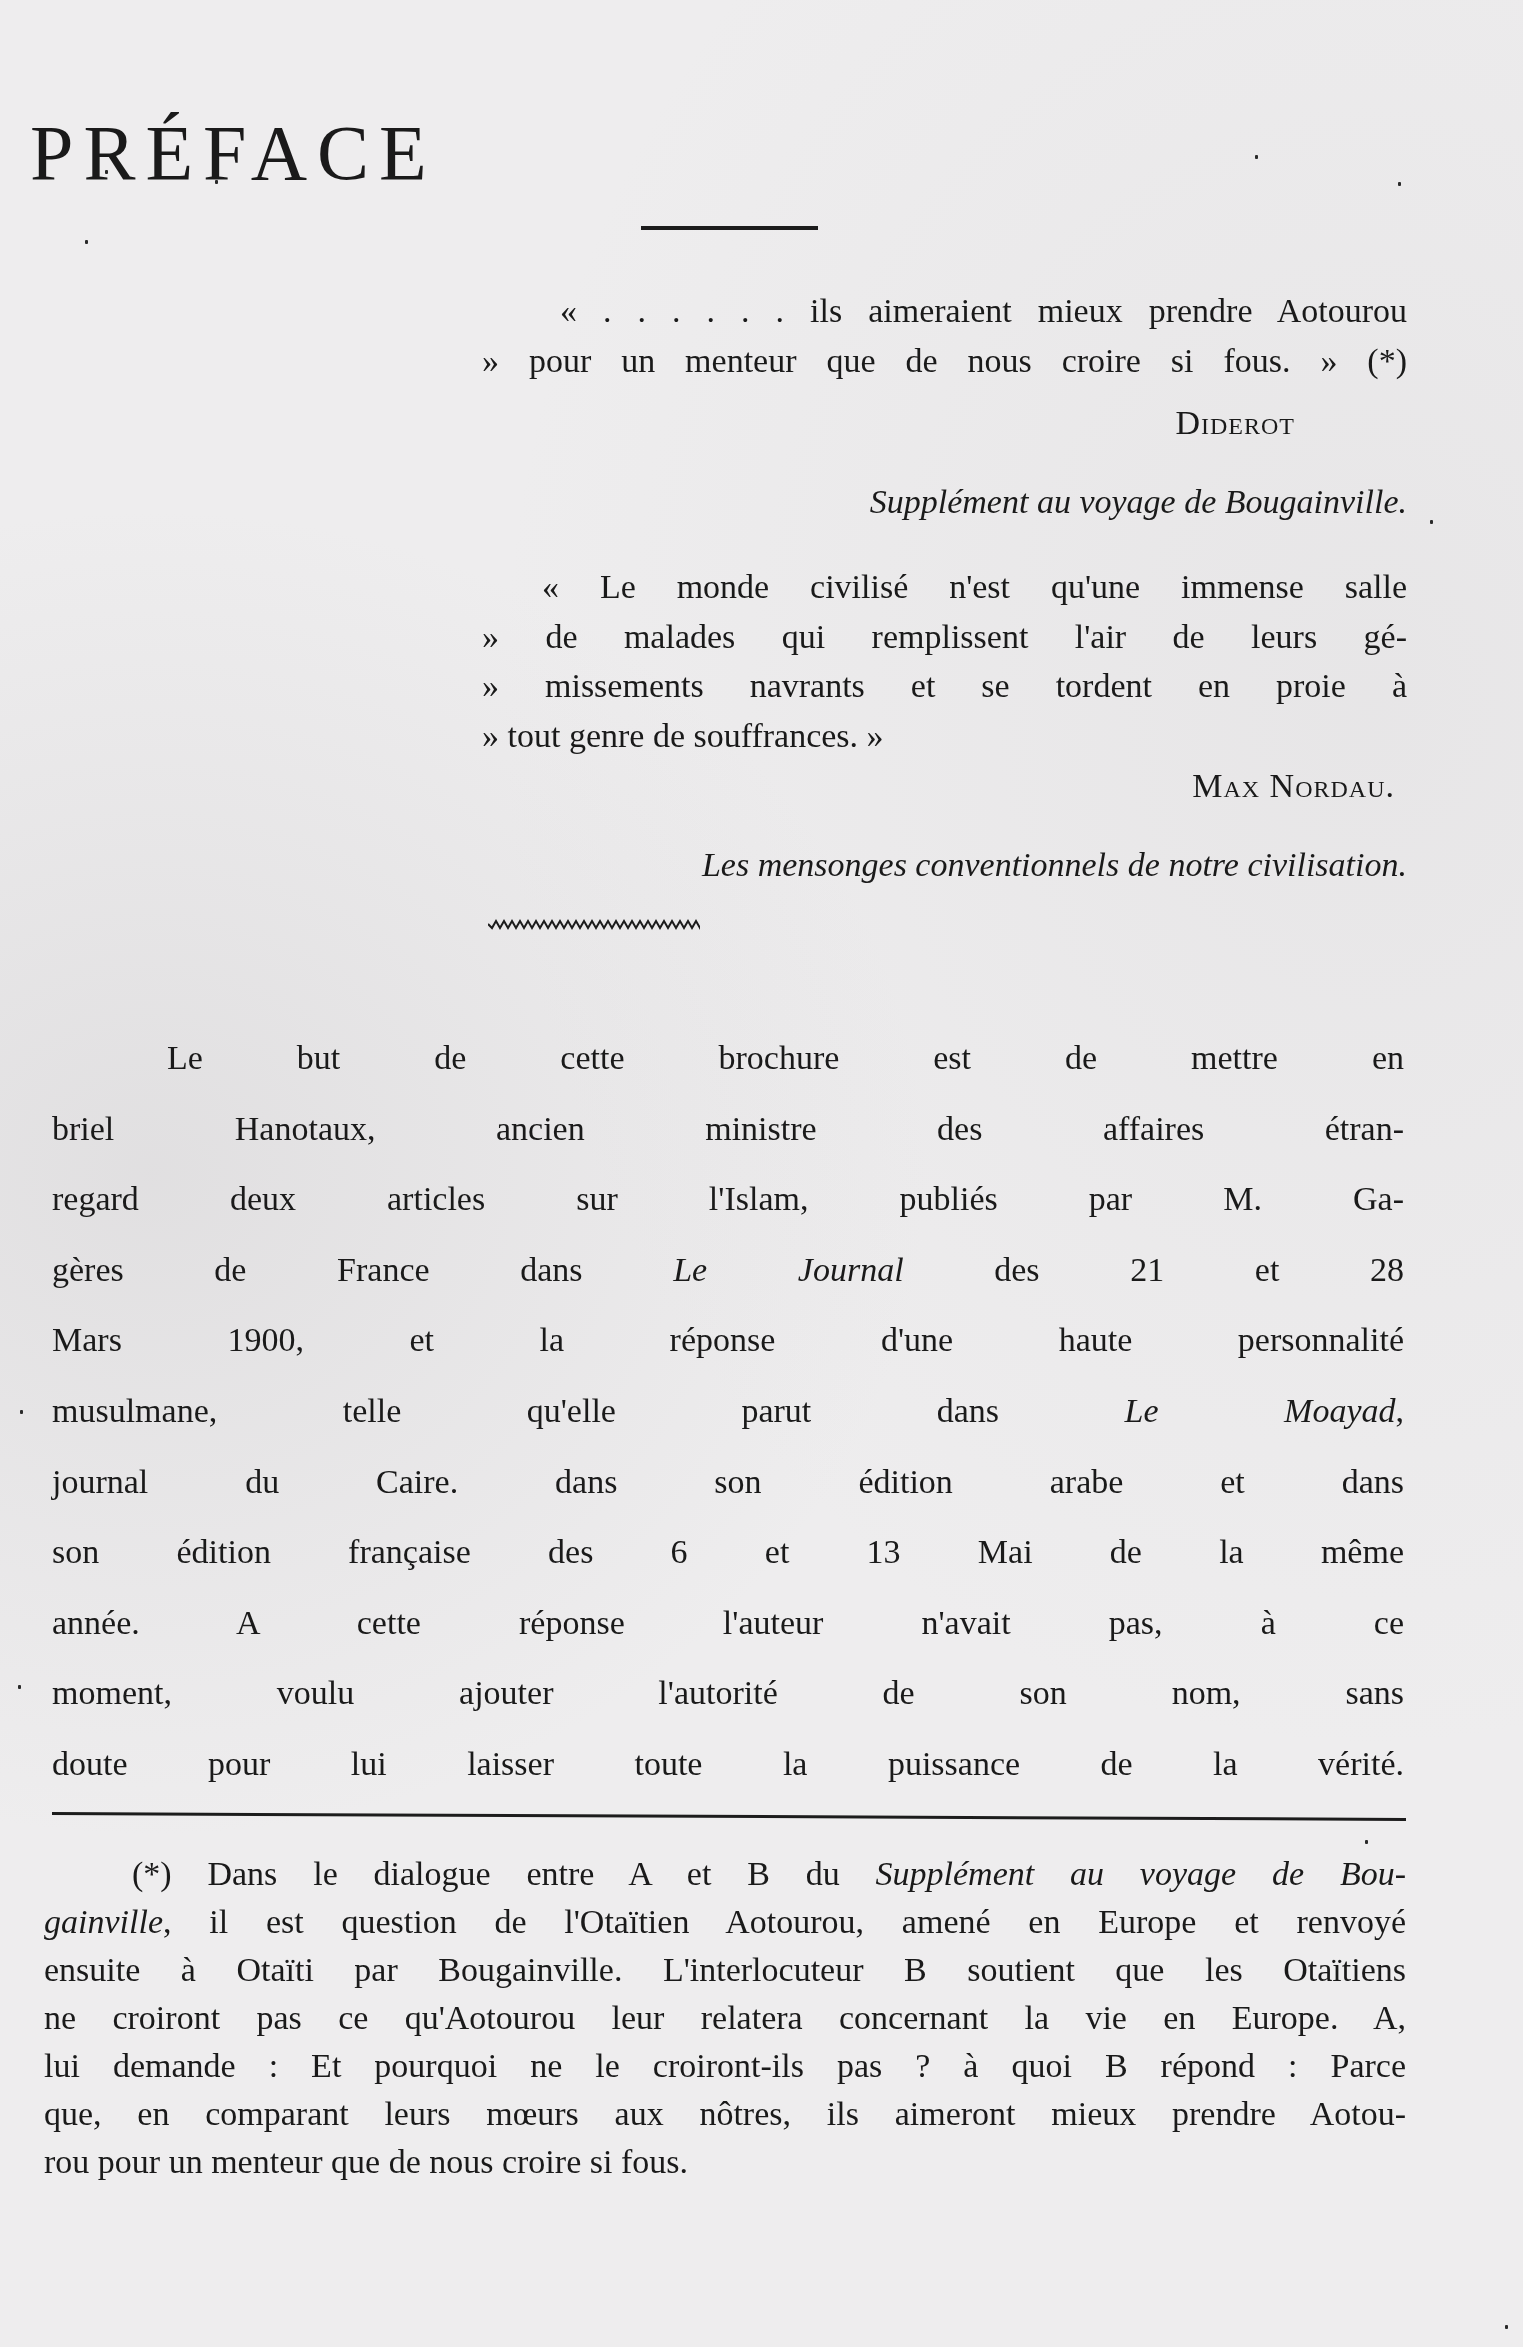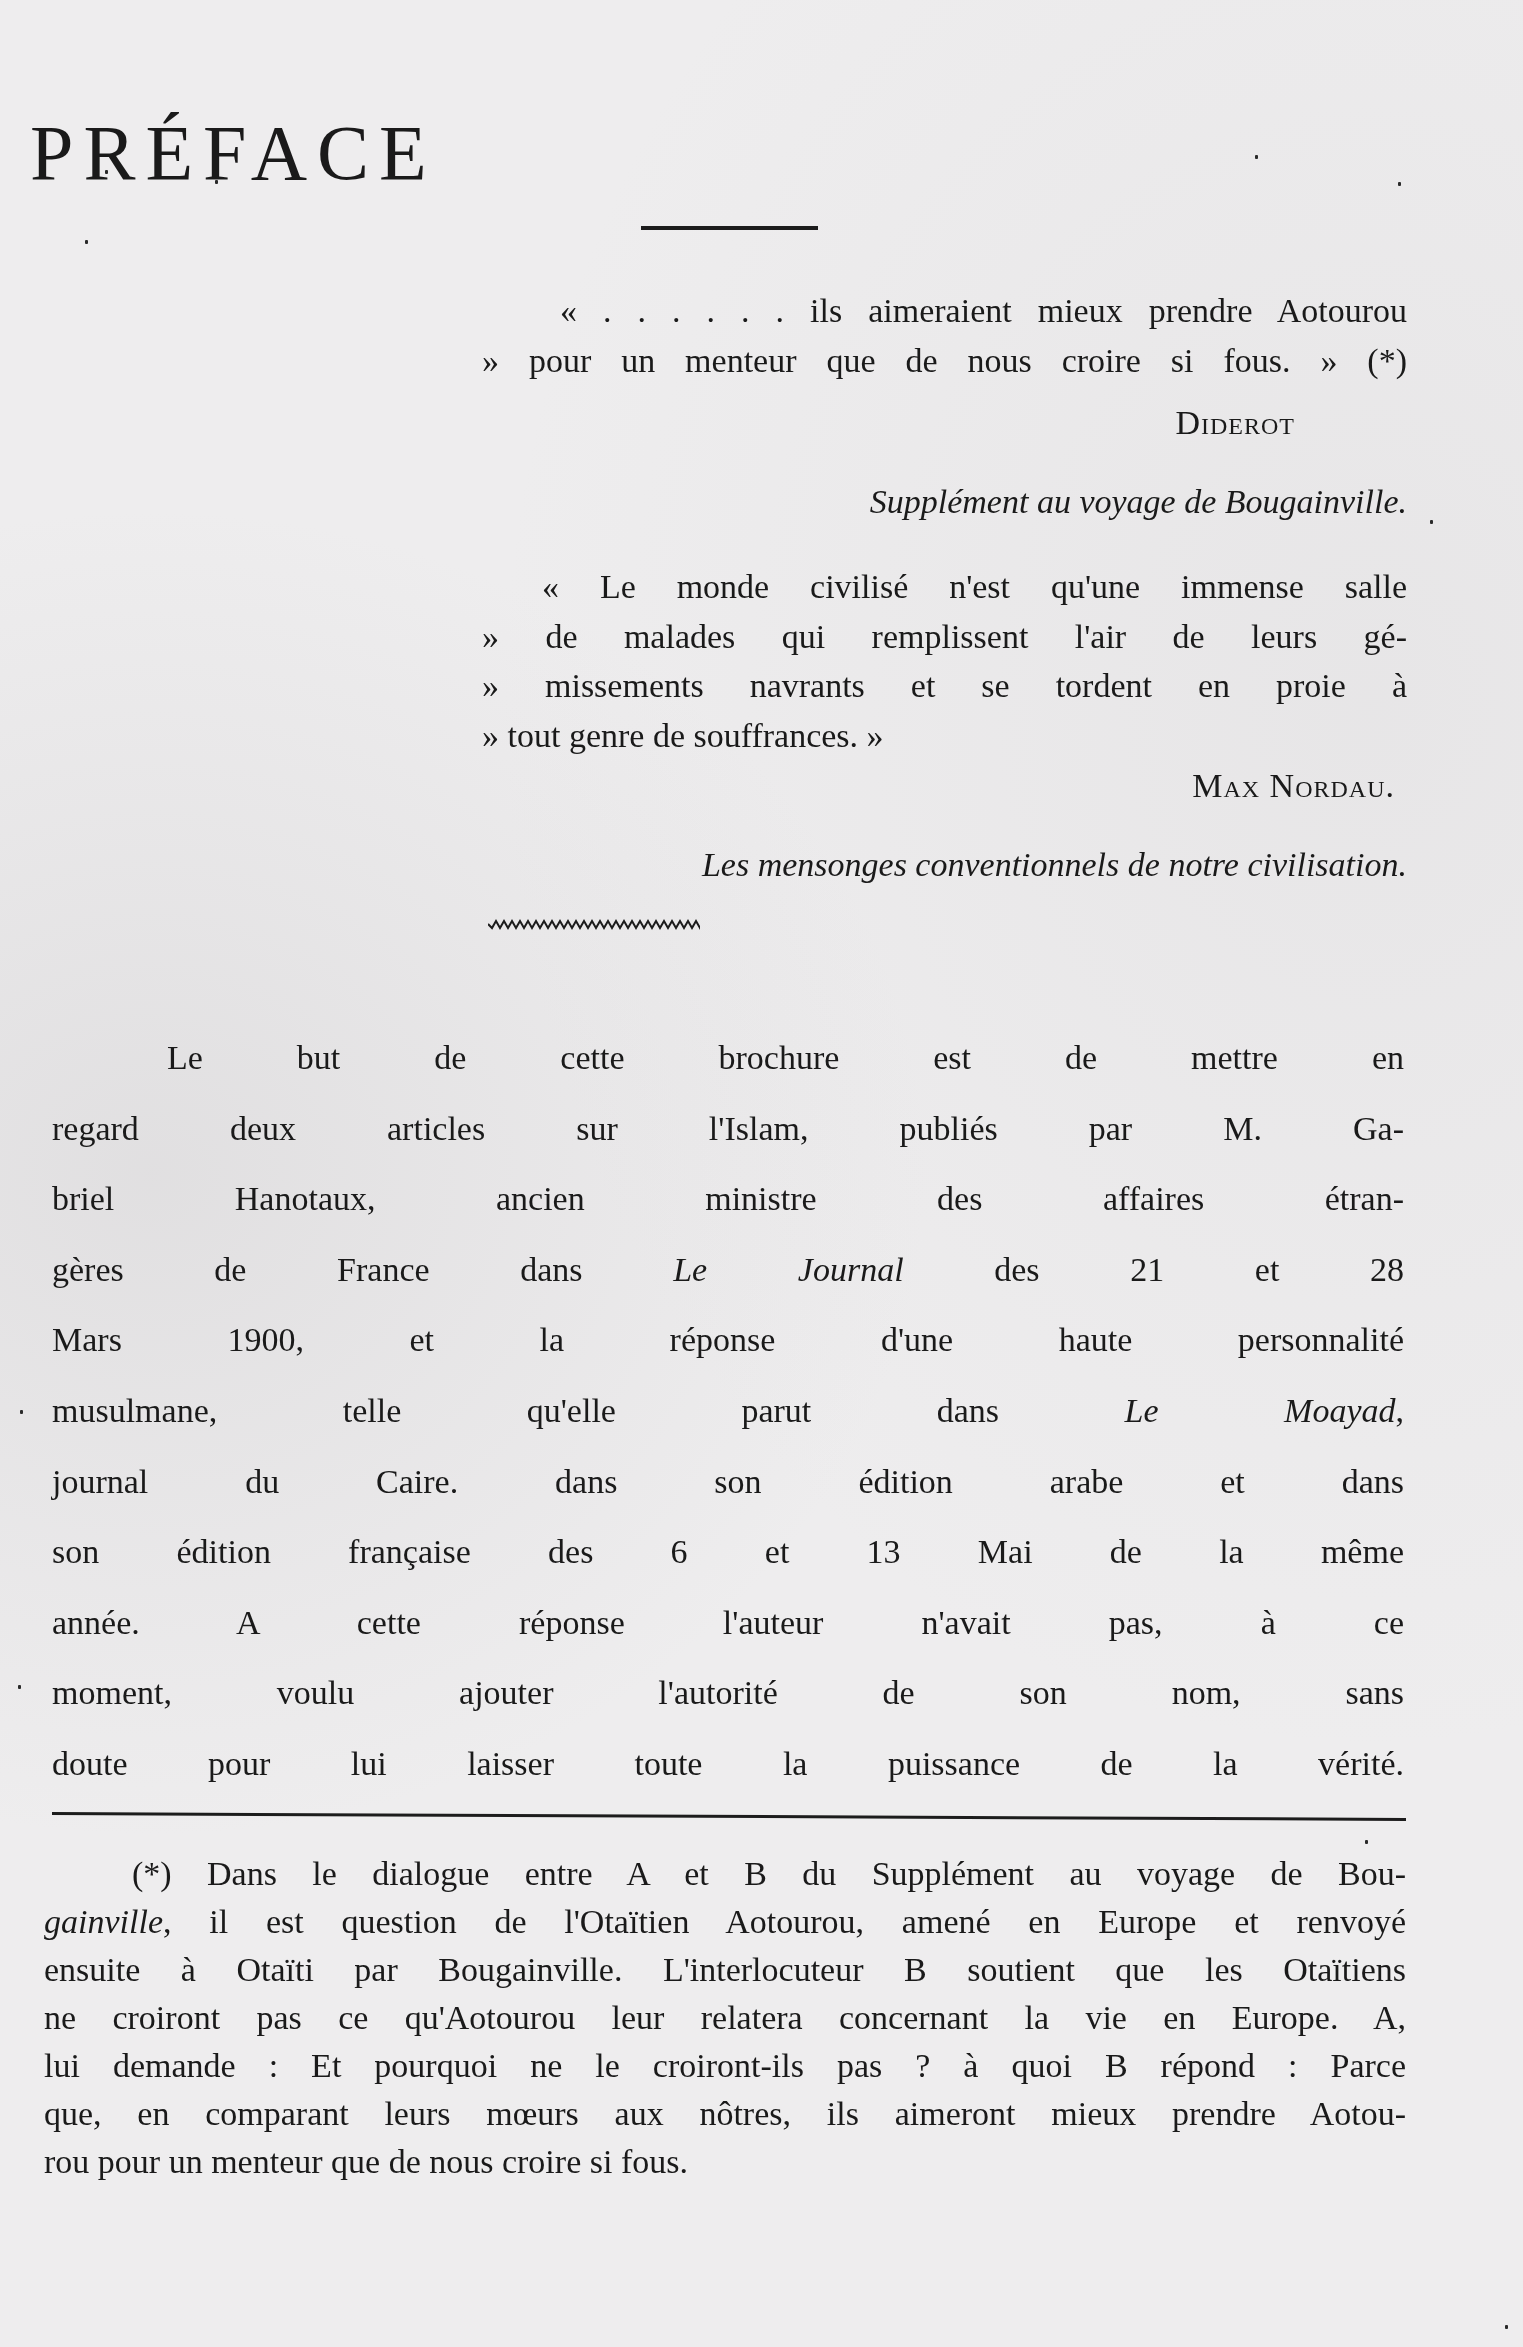--- a/index.html
+++ b/index.html
@@ -137,36 +137,36 @@
   </div>
   <div class="epi right smallcaps" style="top:761px; right:128px;">Max Nordau.</div>
   <div class="epi right italic" style="top:829px;">Les mensonges conventionnels de notre civilisation.</div>
 
   <svg class="wavy" viewBox="0 0 212 12">
     <path id="wavy-path" d="M0 6 L4 10 L8 3 L12 10 L16 3 L20 10 L24 3 L28 10 L32 3 L36 10 L40 3 L44 10 L48 3 L52 10 L56 3 L60 10 L64 3 L68 10 L72 3 L76 10 L80 3 L84 10 L88 3 L92 10 L96 3 L100 10 L104 3 L108 10 L112 3 L116 10 L120 3 L124 10 L128 3 L132 10 L136 3 L140 10 L144 3 L148 10 L152 3 L156 10 L160 3 L164 10 L168 3 L172 10 L176 3 L180 10 L184 3 L188 10 L192 3 L196 10 L200 3 L204 10 L208 3 L212 10 L216 3" fill="none" stroke="#1c1c1c" stroke-width="2"></path>
   </svg>
 
   <div class="body-text" id="body-text">
       <span class="line first"><span>Le but de cette brochure est de mettre en</span></span>
+      <span class="line"><span>briel Hanotaux, ancien ministre des affaires étran-</span></span>
       <span class="line"><span>regard deux articles sur l'Islam, publiés par M. Ga-</span></span>
-      <span class="line"><span>briel Hanotaux, ancien ministre des affaires étran-</span></span>
       <span class="line"><span>gères de France dans </span><span style="font-style: italic;">Le Journal</span><span> des 21 et 28</span></span>
       <span class="line"><span>Mars 1900, et la réponse d'une haute personnalité</span></span>
       <span class="line"><span>musulmane, telle qu'elle parut dans </span><span style="font-style: italic;">Le Moayad</span><span>,</span></span>
       <span class="line"><span>journal du Caire. dans son édition arabe et dans</span></span>
       <span class="line"><span>son édition française des 6 et 13 Mai de la même</span></span>
       <span class="line"><span>année. A cette réponse l'auteur n'avait pas, à ce</span></span>
       <span class="line"><span>moment, voulu ajouter l'autorité de son nom, sans</span></span>
       <span class="line last"><span>doute pour lui laisser toute la puissance de la vérité.</span></span>
     </div>
 
   <div class="foot-rule"></div>
 
   <div class="footnote" id="footnote">
-      <span class="line first"><span>(*) Dans le dialogue entre A et B du </span><span style="">Supplément au voyage de Bou-</span></span>
+      <span class="line first"><span>(*) Dans le dialogue entre A et B du </span><span style="font-style: italic;">Supplément au voyage de Bou-</span></span>
       <span class="line"><span style="font-style: italic;">gainville</span><span>, il est question de l'Otaïtien Aotourou, amené en Europe et renvoyé</span></span>
       <span class="line"><span>ensuite à Otaïti par Bougainville. L'interlocuteur B soutient que les Otaïtiens</span></span>
       <span class="line"><span>ne croiront pas ce qu'Aotourou leur relatera concernant la vie en Europe. A,</span></span>
       <span class="line"><span>lui demande : Et pourquoi ne le croiront-ils pas ? à quoi B répond : Parce</span></span>
       <span class="line"><span>que, en comparant leurs mœurs aux nôtres, ils aimeront mieux prendre Aotou-</span></span>
       <span class="line last"><span>rou pour un menteur que de nous croire si fous.</span></span>
     </div>
 
   <div class="speck" style="left:105px;top:170px;"></div>
   <div class="speck" style="left:215px;top:180px;"></div>

